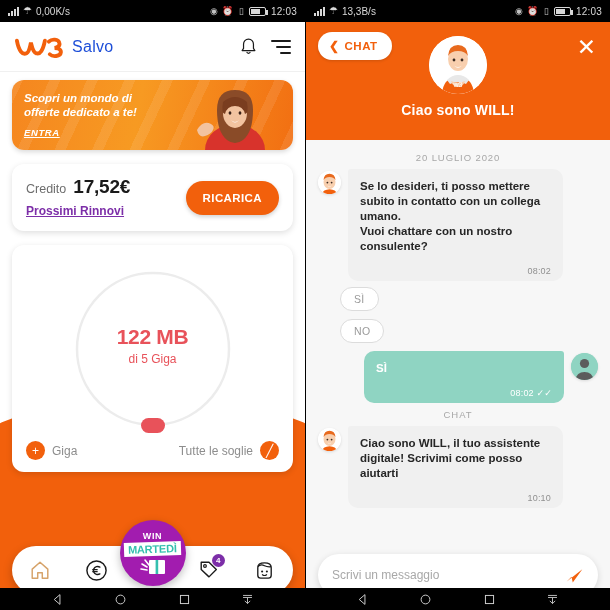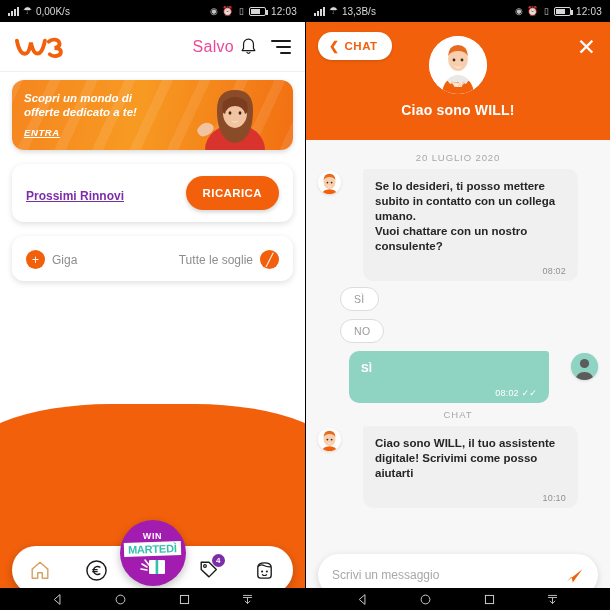--- a/index.html
+++ b/index.html
@@ -60,21 +60,21 @@
     z-index: 0;
   }
   .app-header {
     position: relative; z-index: 5;
     height: 50px; background: #fff;
     display: flex; align-items: center; padding: 0 14px;
     border-bottom: 1px solid #f0f0f0;
   }
   .logo { width: 58px; height: 30px; flex: none; }
   .greeting {
-    flex: 1; text-align: right; color: #ec4899;
+    flex: 1; text-align: left; color: #1d4ed8;
     font-size: 16px; letter-spacing: .3px; padding-right: 6px;
   }
   .hdr-icons { display: flex; align-items: center; gap: 14px; }
   .bell { width: 17px; height: 20px; }
   .burger { width: 20px; height: 14px; display:flex; flex-direction:column; justify-content:space-between; }
   .burger i { display:block; height: 2px; background:#1a1a1a; border-radius: 1px; }
   .burger i:nth-child(1){width:20px}
   .burger i:nth-child(2){width:15px; align-self:flex-end}
   .burger i:nth-child(3){width:11px; align-self:flex-end}
 
@@ -191,21 +191,21 @@
     margin-left:auto; color:#fff; font-size: 23px; line-height: 1; font-weight: 300;
     padding: 4px 2px;
   }
   .will-title {
     position:absolute; left:0; right:0; top: 80px; text-align:center;
     color:#fff; font-size: 14px; font-weight: bold; letter-spacing:.2px;
   }
 
   .chat-body { position:relative; height: 422px; padding: 10px 12px 0; overflow:hidden; }
   .day-sep { text-align:center; font-size: 9.5px; color:#a8a8a8; letter-spacing:.9px; margin: 2px 0 6px; }
-  .msg-row { display:flex; align-items:flex-start; gap: 22px; margin-bottom: 6px; }
+  .msg-row { display:flex; align-items:flex-start; gap: 7px; margin-bottom: 6px; }
   .msg-row.out { justify-content:flex-end; }
   .av-bot {
     width: 23px; height: 23px; border-radius:50%; background:#fff; flex:none; margin-top: 2px;
     box-shadow: 0 1px 3px rgba(0,0,0,.12); overflow:hidden;
   }
   .av-user {
     width: 27px; height: 27px; border-radius:50%; background:#8fd4c2; flex:none; margin-top: 2px;
     box-shadow: 0 1px 3px rgba(0,0,0,.12); overflow:hidden;
   }
   .bubble {
@@ -315,26 +315,40 @@
             <path d="M44 22 q12 -10 24 0 q2 12 -2 12 q-2 -8 -10 -8 q-8 0 -10 8 q-4 0 -2 -12Z" fill="#7a3d1f"></path>
             <ellipse cx="51" cy="33" rx="1.4" ry="1.8" fill="#3a2218"></ellipse>
             <ellipse cx="61" cy="33" rx="1.4" ry="1.8" fill="#3a2218"></ellipse>
             <path d="M52 40 q4 4 8 0 q-4 5 -8 0Z" fill="#fff"></path>
             <path d="M18 50 q6 -10 14 -6 q4 2 2 6 q-2 4 -8 6 q-6 2 -8 -6Z" fill="#f2c3a0"></path>
           </svg>
         </div>
 
         <div class="credit-card">
           <div class="credit-left">
+            <div class="credit-row">
+              <span class="credit-lbl">Credito</span>
+              <span class="credit-val">17,52€</span>
+            </div>
             <span class="credit-link">Prossimi Rinnovi</span>
           </div>
           <button class="btn-ricarica">RICARICA</button>
         </div>
 
         <div class="traffic-card">
+          <div class="gauge-wrap">
+            <svg class="gauge" viewBox="0 0 160 160">
+              <circle cx="80" cy="80" r="76" fill="none" stroke="#ececec" stroke-width="2.5"></circle>
+            </svg>
+            <div class="gauge-center">
+              <div class="gauge-big">122 MB</div>
+              <div class="gauge-sub">di 5 Giga</div>
+            </div>
+            <div class="gauge-knob"></div>
+          </div>
           <div class="traffic-bottom">
             <div class="tb-left">
               <span class="round-btn">+</span>
               <span class="tb-lbl">Giga</span>
             </div>
             <div class="tb-right">
               <span class="tb-lbl">Tutte le soglie</span>
               <span class="round-btn">╱</span>
             </div>
           </div>

